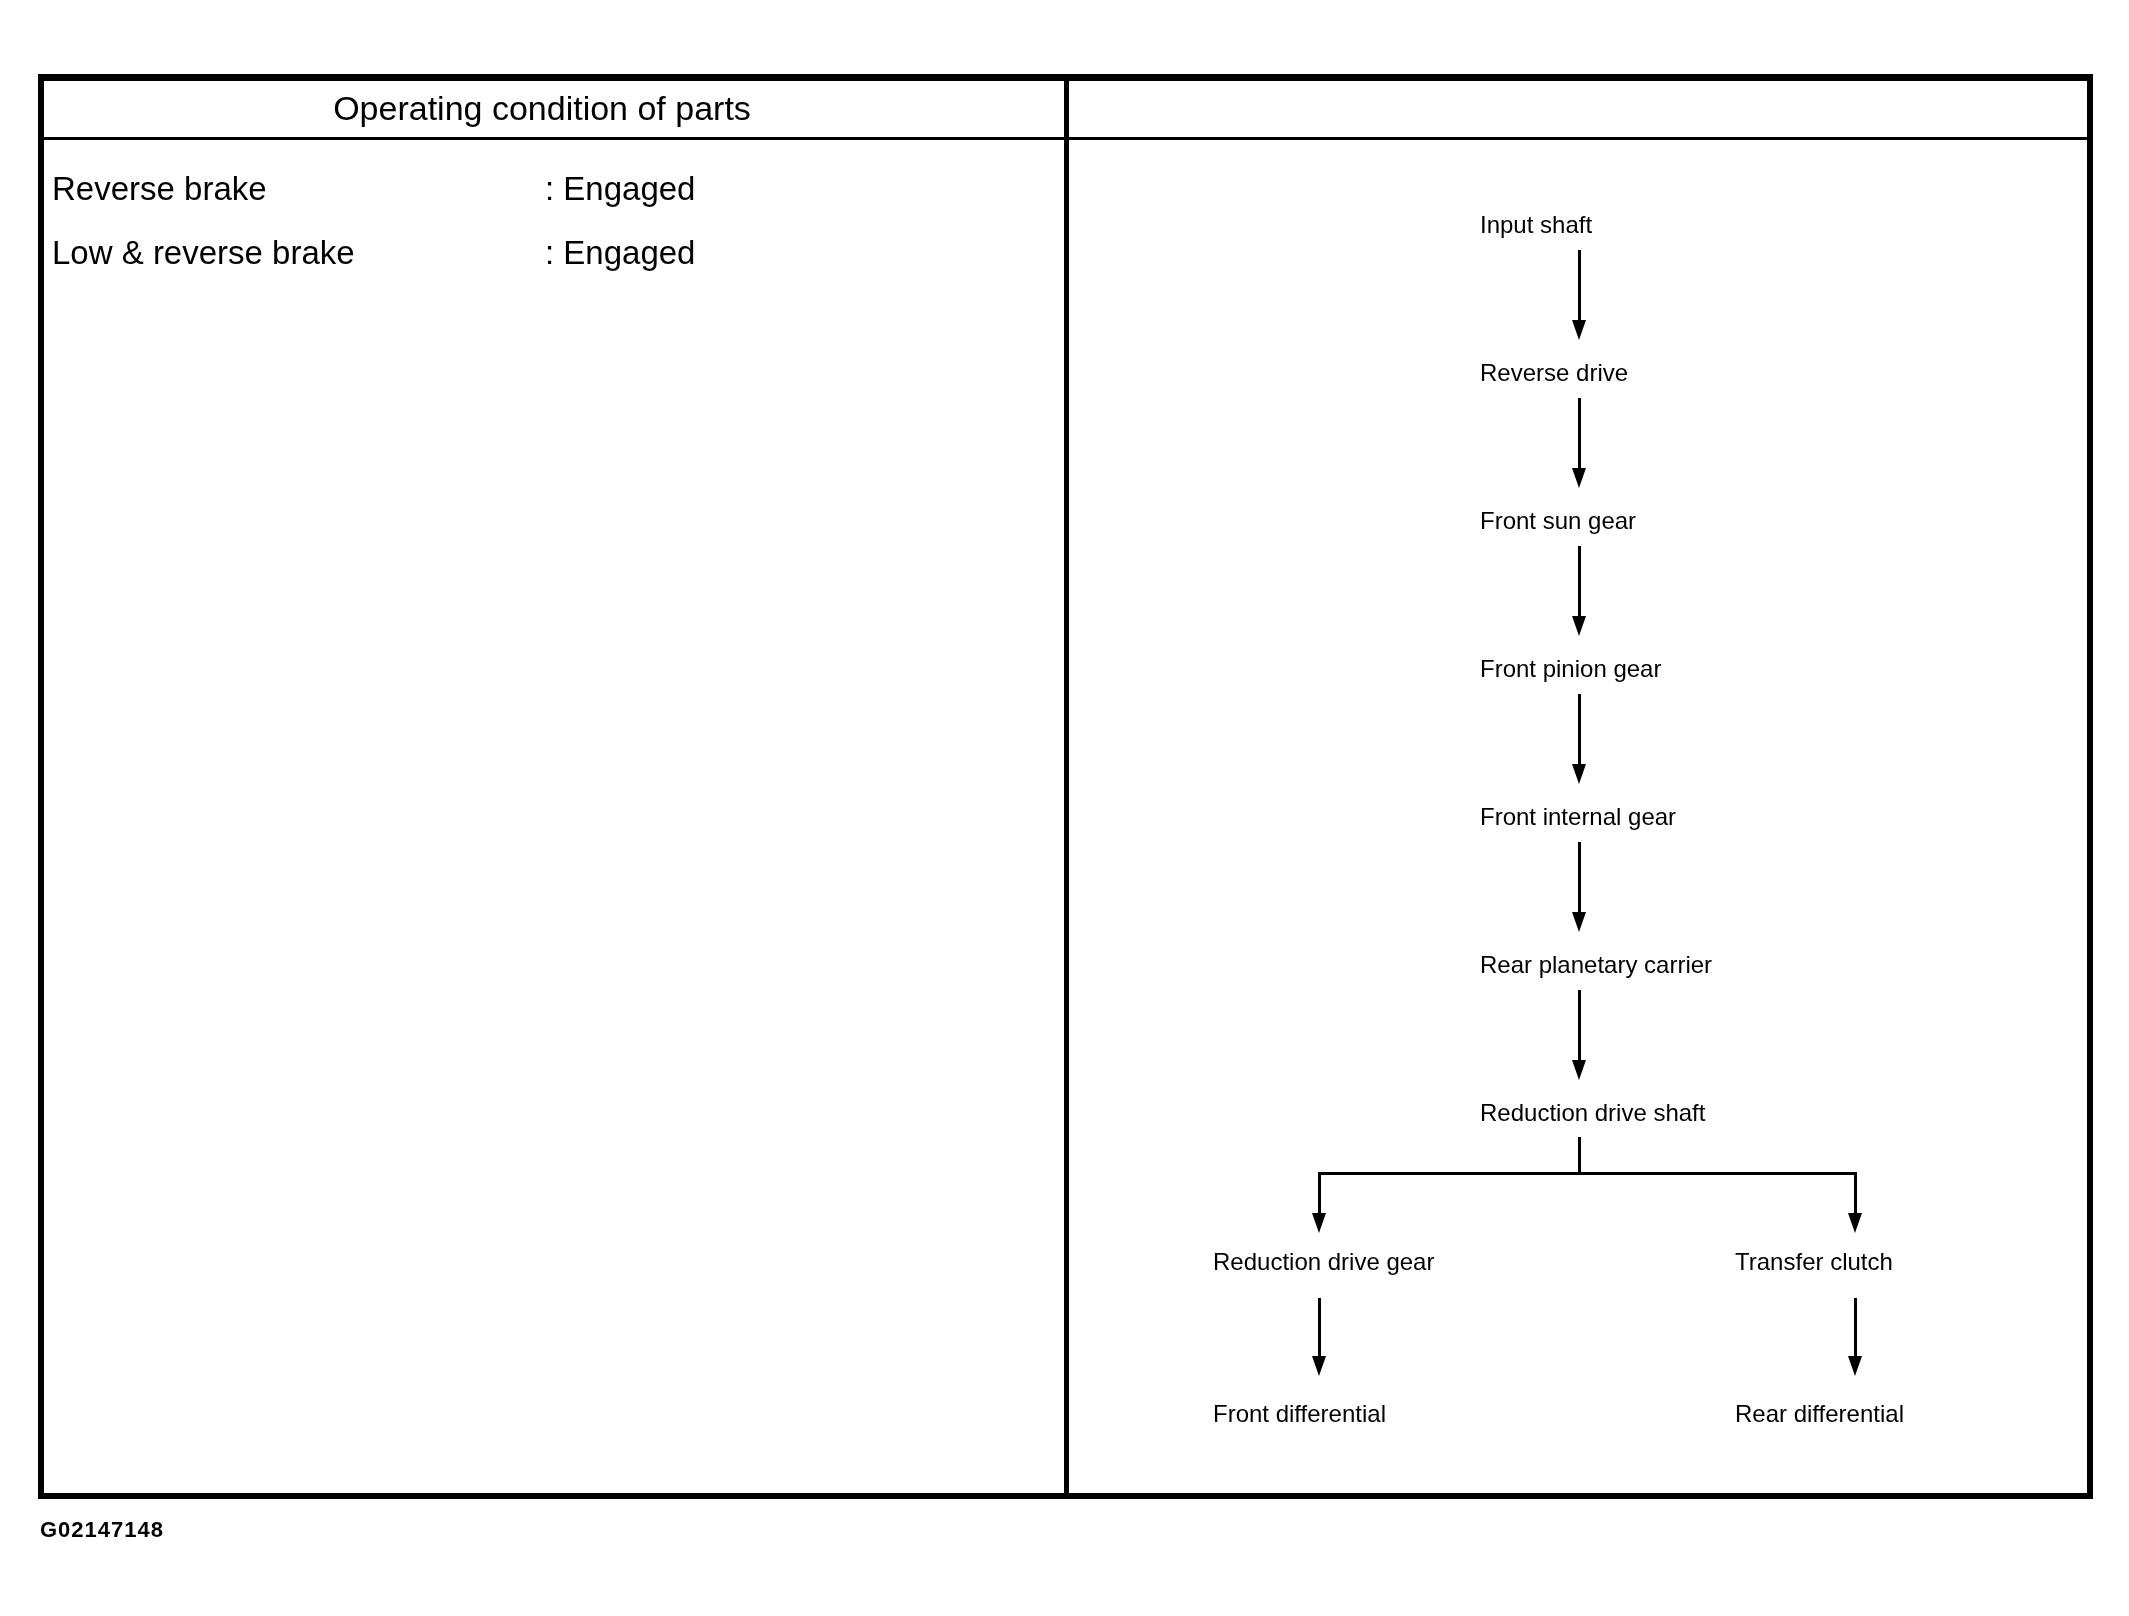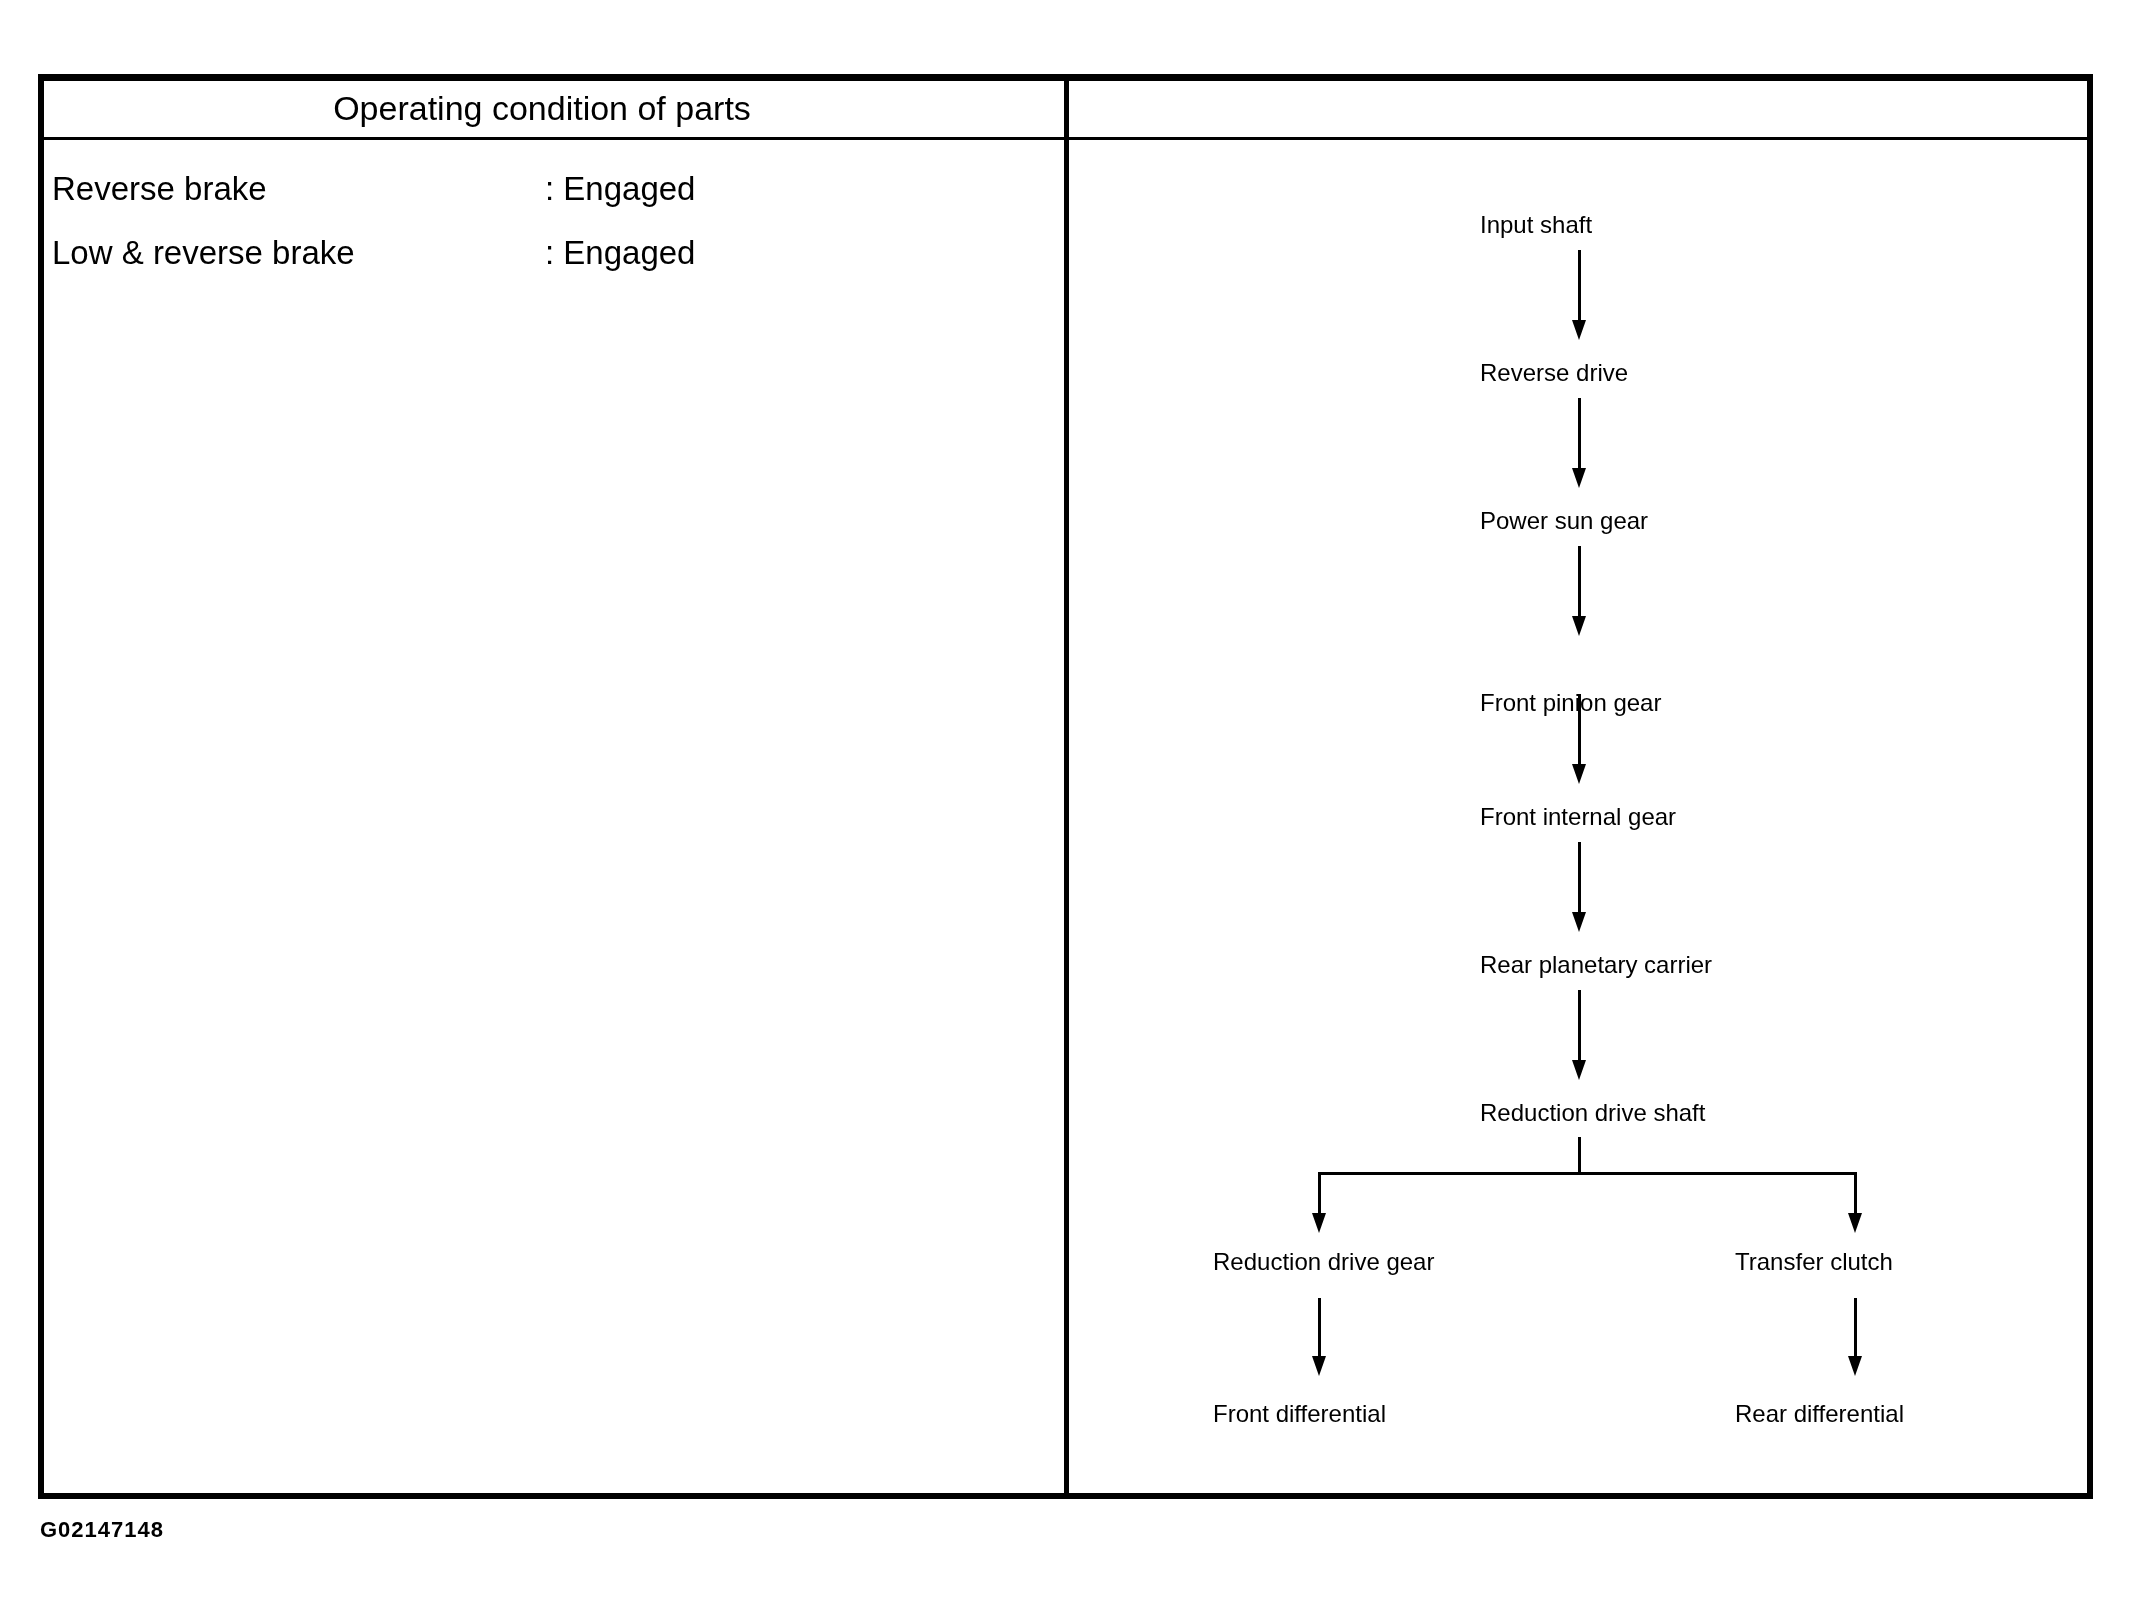--- a/index.html
+++ b/index.html
@@ -98,21 +98,21 @@
   .a0 { top: 250px; }
   .a1 { top: 398px; }
   .a2 { top: 546px; }
   .a3 { top: 694px; }
   .a4 { top: 842px; }
   .a5 { top: 990px; }
   
   .n0 { top: 205px; }
   .n1 { top: 353px; }
   .n2 { top: 501px; }
-  .n3 { top: 649px; margin-top: 34px; }
+  .n3 { top: 649px; }
   .n4 { top: 797px; }
   .n5 { top: 945px; }
   .n6 { top: 1093px; }
   
   .stub       { left: 1578px; top: 1137px; height: 36px; }
   .branch-bar { left: 1318px; top: 1172px; width: 539px; }
   .ca-left    { left: 1318px; top: 1175px; height: 38px; }
   .ca-right   { left: 1854px; top: 1175px; height: 38px; }
   .mid-row    { top: 1242px; }
   .sa-left    { left: 1318px; top: 1298px; height: 58px; }
@@ -139,21 +139,21 @@
 
   <div class="hdr hdr-left">Operating condition of parts</div>
 
   <div class="cond cond-part row-0">Reverse brake</div>
   <div class="cond cond-value row-0">: Engaged</div>
   <div class="cond cond-part row-1">Low &amp; reverse brake</div>
   <div class="cond cond-value row-1">: Engaged</div>
 
   <div class="fnode chain n0">Input shaft</div>
   <div class="fnode chain n1">Reverse drive</div>
-  <div class="fnode chain n2">Power sun gear</div>
+  <div class="fnode chain n2">Front sun gear</div>
   <div class="fnode chain n3">Front pinion gear</div>
   <div class="fnode chain n4">Front internal gear</div>
   <div class="fnode chain n5">Rear planetary carrier</div>
   <div class="fnode chain n6">Reduction drive shaft</div>
 
   <div class="varrow ax a0"></div>
   <div class="varrow ax a1"></div>
   <div class="varrow ax a2"></div>
   <div class="varrow ax a3"></div>
   <div class="varrow ax a4"></div>

